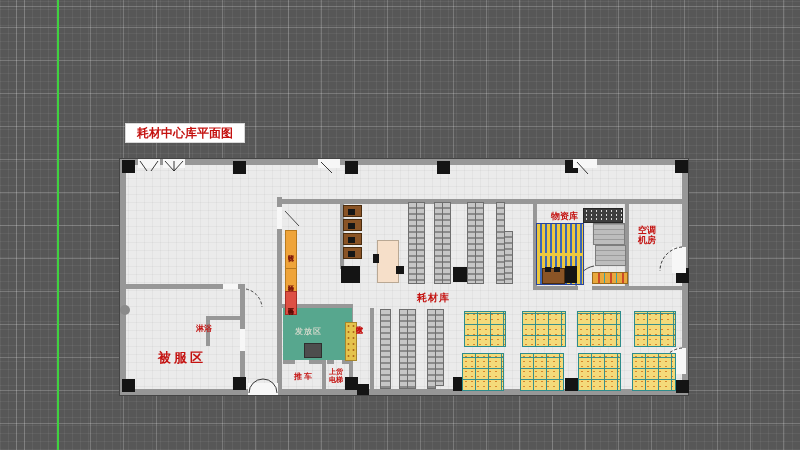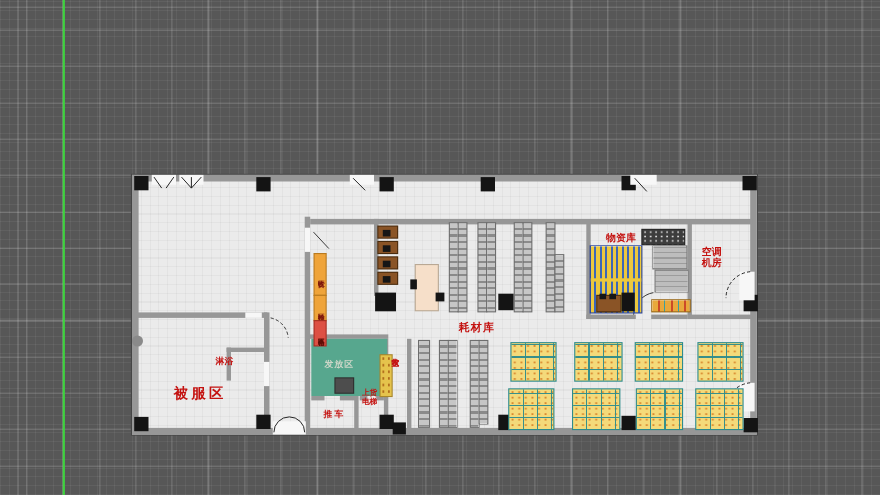--- a/index.html
+++ b/index.html
@@ -56,20 +56,21 @@
     background-image:radial-gradient(circle,#d8d8d8 0.7px,transparent 1px);
     background-size:5px 4px;box-shadow:0 0 0 1px #262626;}
   svg{display:block;}
 </style>
 </head>
 <body>
 
 <div id="canvas" class="a">
   <div id="axis" class="a"></div>
 
+  <div id="title" class="a">耗材中心库平面图</div>
 
   <div id="plan" class="a">
 
     <div class="a w" style="left:0;top:0;width:568px;height:6px"></div>
     <div class="a w" style="left:0;top:230px;width:568px;height:6px"></div>
     <div class="a w" style="left:0;top:0;width:6px;height:236px"></div>
     <div class="a w" style="left:562px;top:0;width:6px;height:236px"></div>
 
     <div class="a w" style="left:4px;top:125px;width:119px;height:5px"></div>
     <div class="a w" style="left:120px;top:125px;width:5px;height:106px"></div>
@@ -216,19 +217,19 @@
 
     <div class="a lbl" style="left:38px;top:190px;font-size:13px;letter-spacing:3px">被服区</div>
     <div class="a lbl" style="left:76px;top:164px;font-size:8px">淋浴</div>
     <div class="a lbl" style="left:297px;top:132px;font-size:10px;letter-spacing:1px">耗材库</div>
     <div class="a lbl" style="left:431px;top:51px;font-size:9px">物资库</div>
     <div class="a lbl" style="left:518px;top:66px;font-size:9px;line-height:10px;text-align:left">
       <span style="display:block">空调</span>
       <span style="display:block">机房</span>
     </div>
     <div class="a lbl" style="left:174px;top:212px;font-size:8px;letter-spacing:2px">推车</div>
-    <div class="a lbl" style="left:209px;top:194px;font-size:7px;line-height:8px;text-align:center">
+    <div class="a lbl" style="left:209px;top:209px;font-size:7px;line-height:8px;text-align:center">
       <span style="display:block">上货</span>
       <span style="display:block">电梯</span>
     </div>
     <div class="a lbl" style="left:234px;top:161px;font-size:7px;writing-mode:vertical-rl;text-orientation:upright;line-height:9px">收发室</div>
   </div>
 </div>
 
 </body></html>

